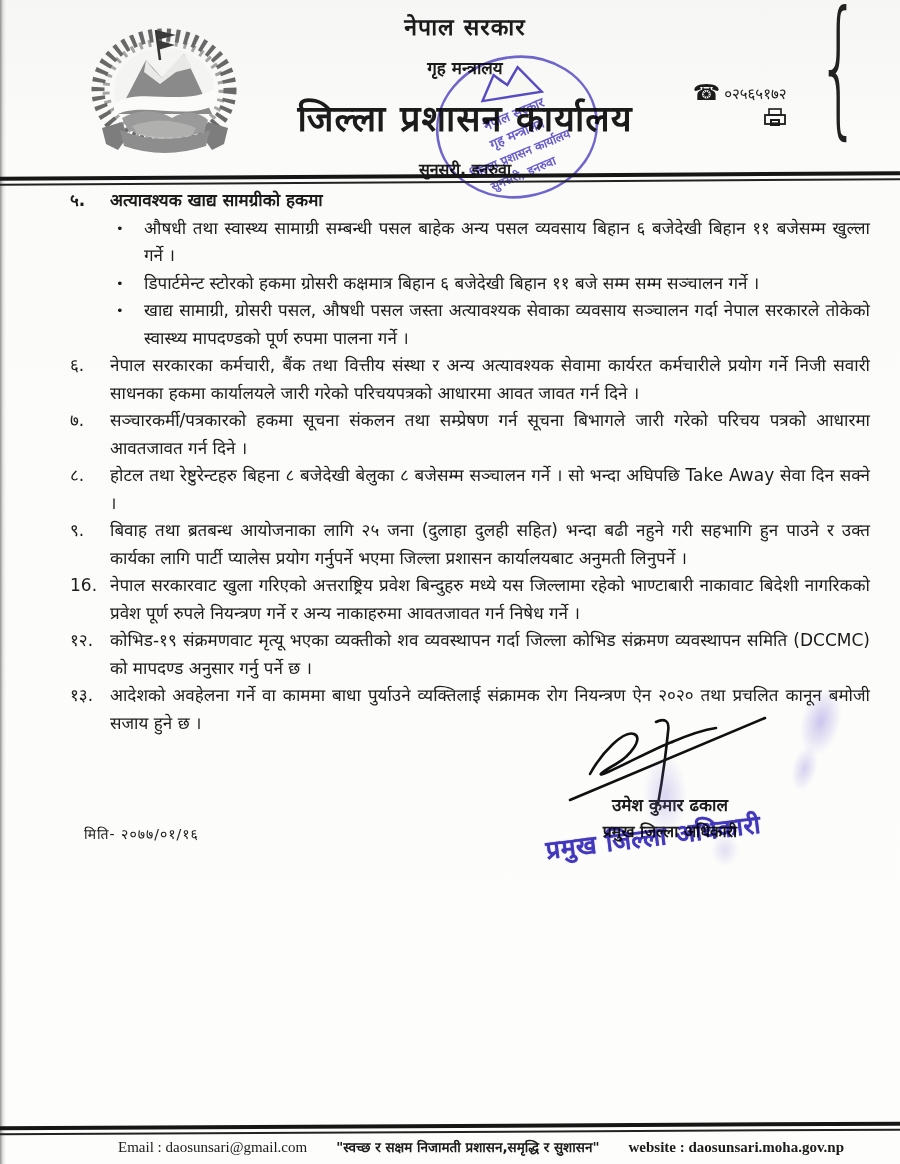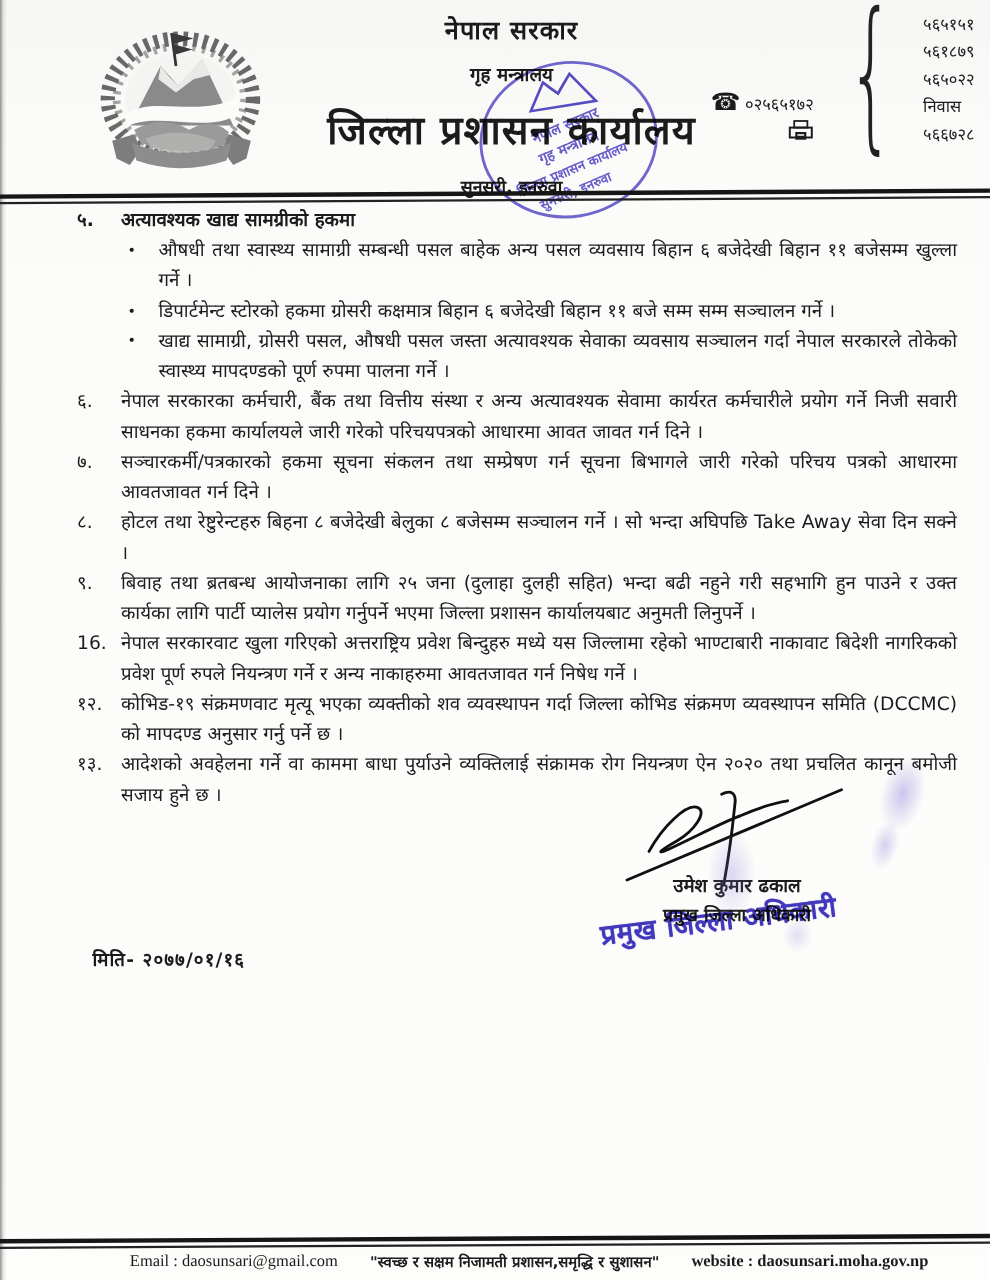--- a/index.html
+++ b/index.html
@@ -56,21 +56,21 @@
   
   .sig-block { position:absolute; left:540px; top:712px; width:260px; text-align:center; }
   .sig-squiggle { display:block; margin:0 auto; }
   .sig-name  { font-size:17px; font-weight:700; margin-top:-14px; }
   .sig-title { font-size:16px; font-weight:700; margin-top:4px; }
   .sig-stamp { position:absolute; left:545px; top:818px; width:230px;
                font-size:25px; font-weight:700; color:#4338c0;
                transform:rotate(-7deg); letter-spacing:.5px; white-space:nowrap;
                text-shadow:0 0 1px rgba(67,56,192,.7); mix-blend-mode:multiply; }
 
-  .date-line { position:absolute; left:84px; top:860px; font-size:17px; letter-spacing:1px;font-weight:bold; }
+  .date-line { position:absolute; left:84px; top:824px; font-size:14px; letter-spacing:1px; }
 
   
   .footer-texts { position:absolute; left:0; top:1138px; width:900px; display:flex;
                   align-items:center; font-size:14px; }
   .f-email   { margin-left:118px; font-family:"Liberation Serif", serif; font-size:15px; }
   .f-motto   { flex:1; text-align:center; font-weight:700; font-size:13.5px; }
   .f-website { margin-right:56px; font-family:"Liberation Serif", serif; font-weight:700; font-size:15px; }
 
   
   .smudge { position:absolute; pointer-events:none; }
@@ -141,27 +141,20 @@
     <div class="row">
       <svg width="24" height="20" viewBox="0 0 24 20" aria-hidden="true">
         <rect x="6" y="1" width="12" height="6" fill="none" stroke="#1b1b1b" stroke-width="1.6"></rect>
         <rect x="2" y="7" width="20" height="9" fill="none" stroke="#1b1b1b" stroke-width="1.8"></rect>
         <rect x="7" y="11" width="10" height="7" fill="#1b1b1b"></rect>
         <rect x="9" y="13" width="6" height="1.4" fill="#fdfdfb"></rect>
       </svg>
     </div>
   </div>
   <div class="brace">{</div>
-  <div class="phone-list">
-    <div class="row">५६५१५१</div>
-    <div class="row">५६१८७९</div>
-    <div class="row">५६५०२२</div>
-    <div class="row">निवास</div>
-    <div class="row">५६६७२८</div>
-  </div>
 </div>
 
 <div class="rule rule-top">
   <div class="thick"></div>
     <div class="thin"></div>
 </div>
 
 <div class="body-text">
 
   <div class="item">

